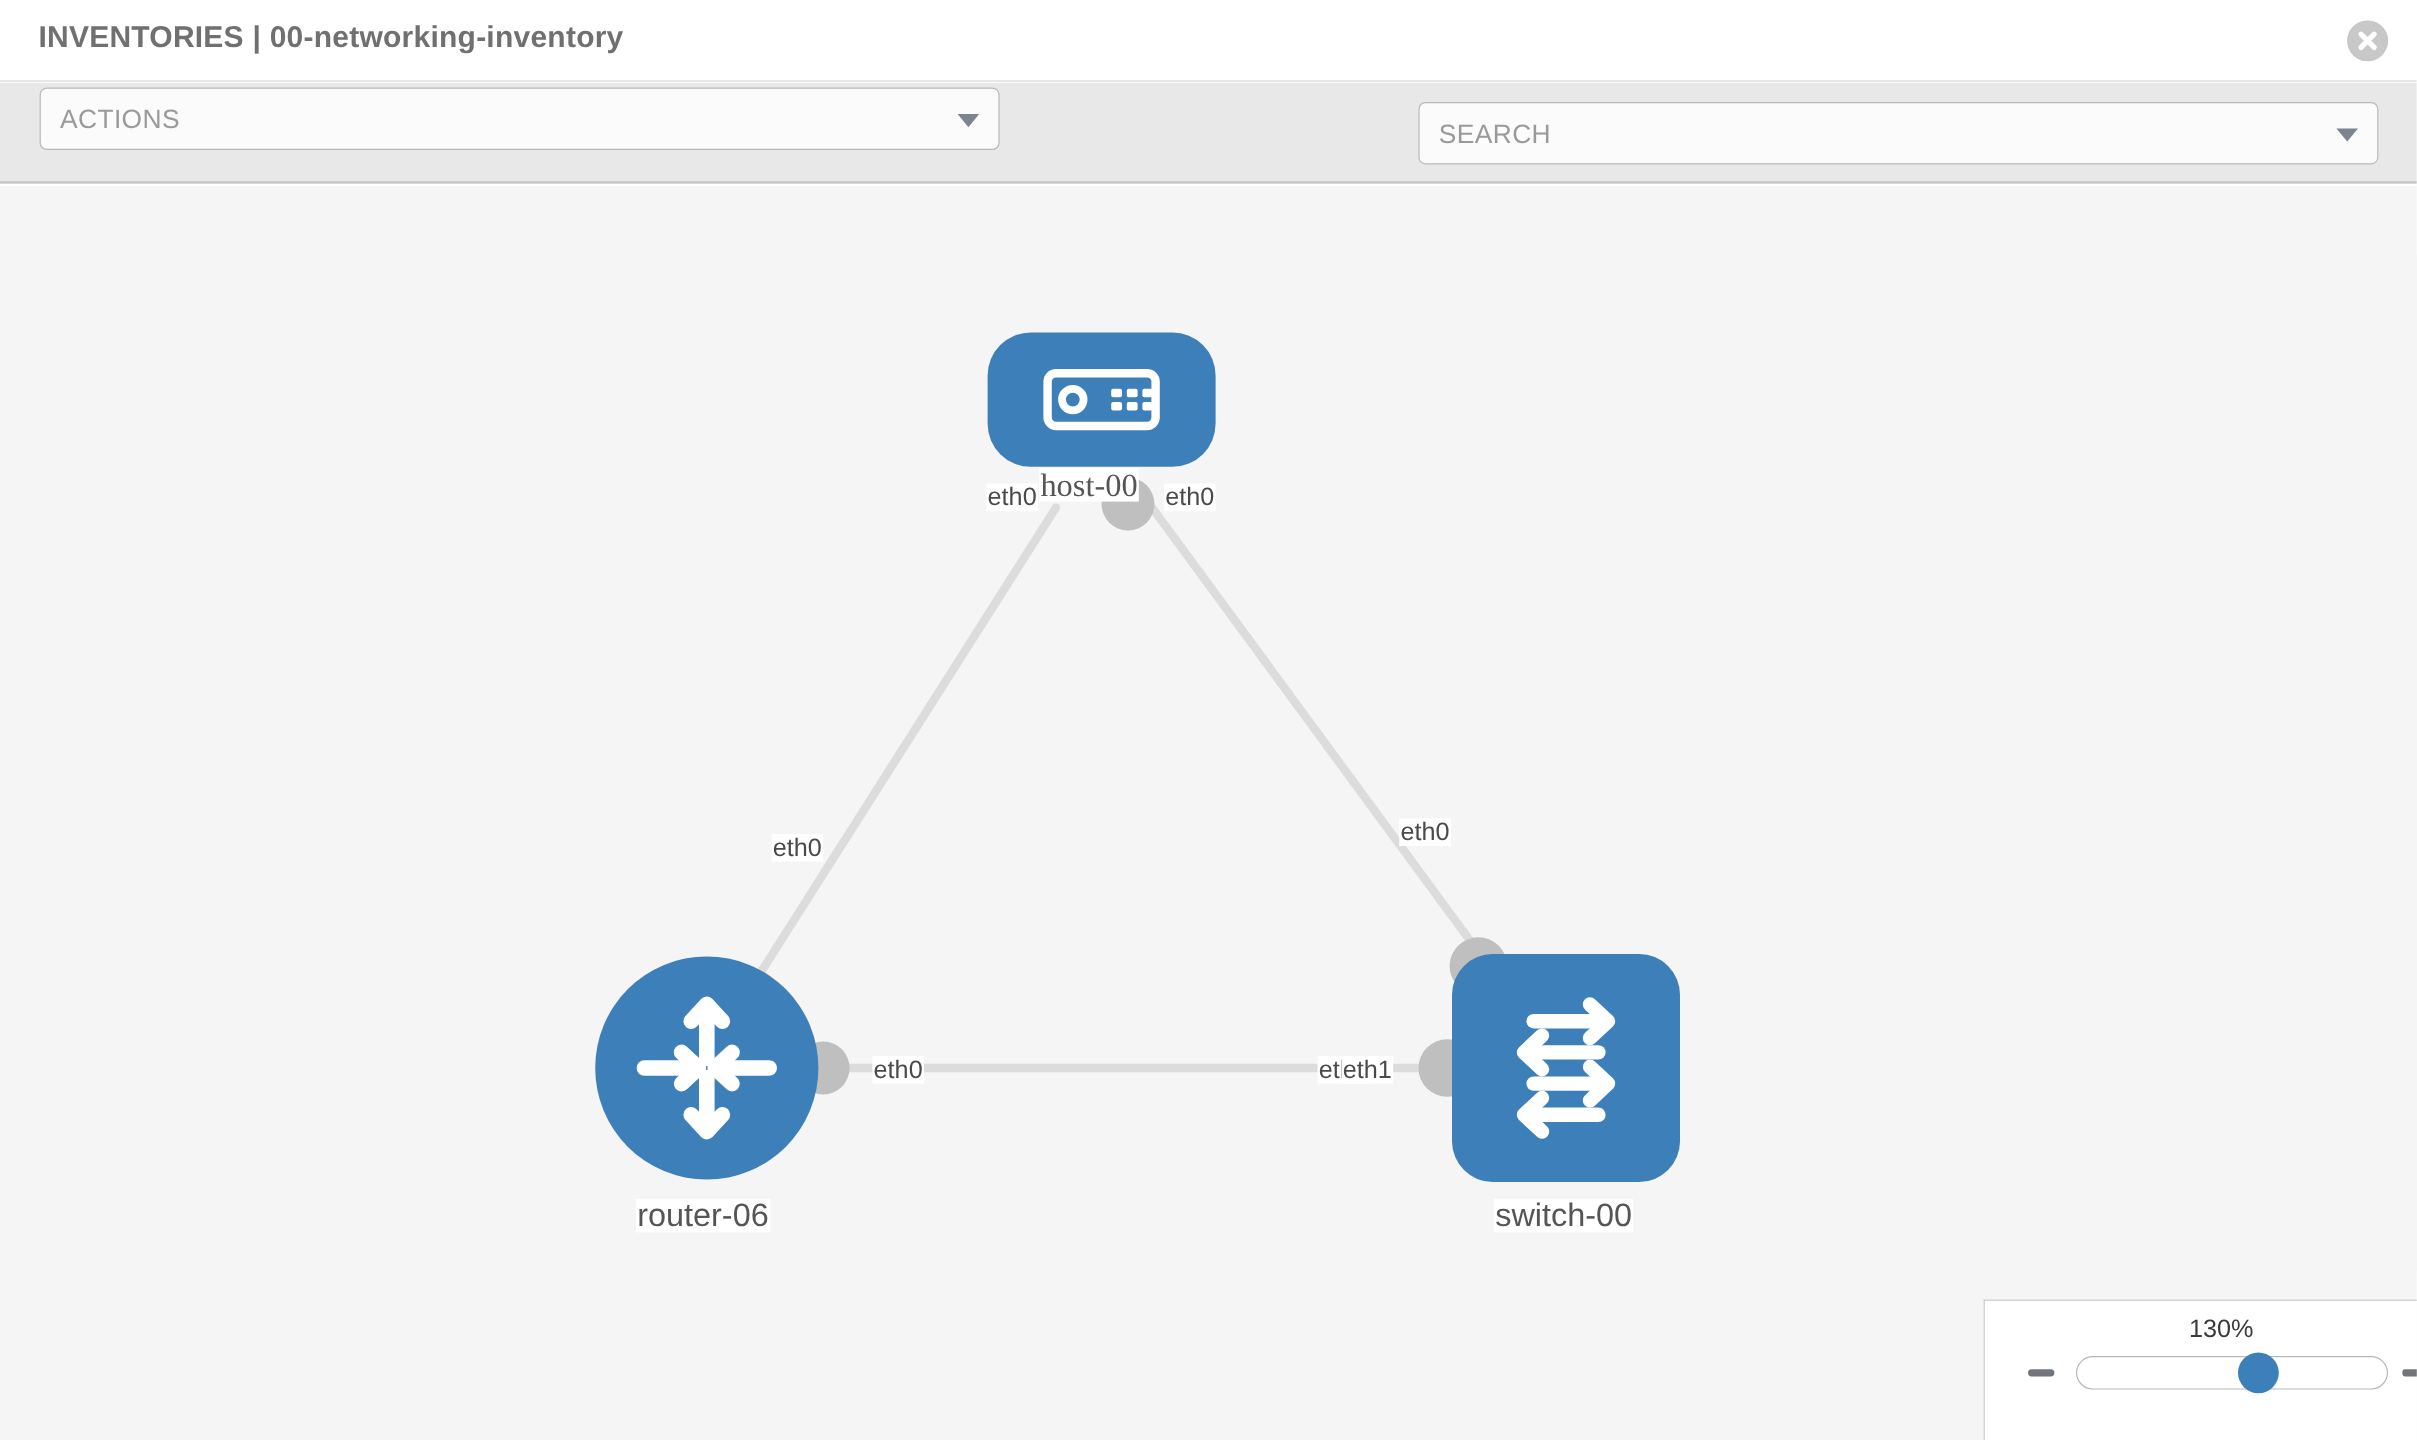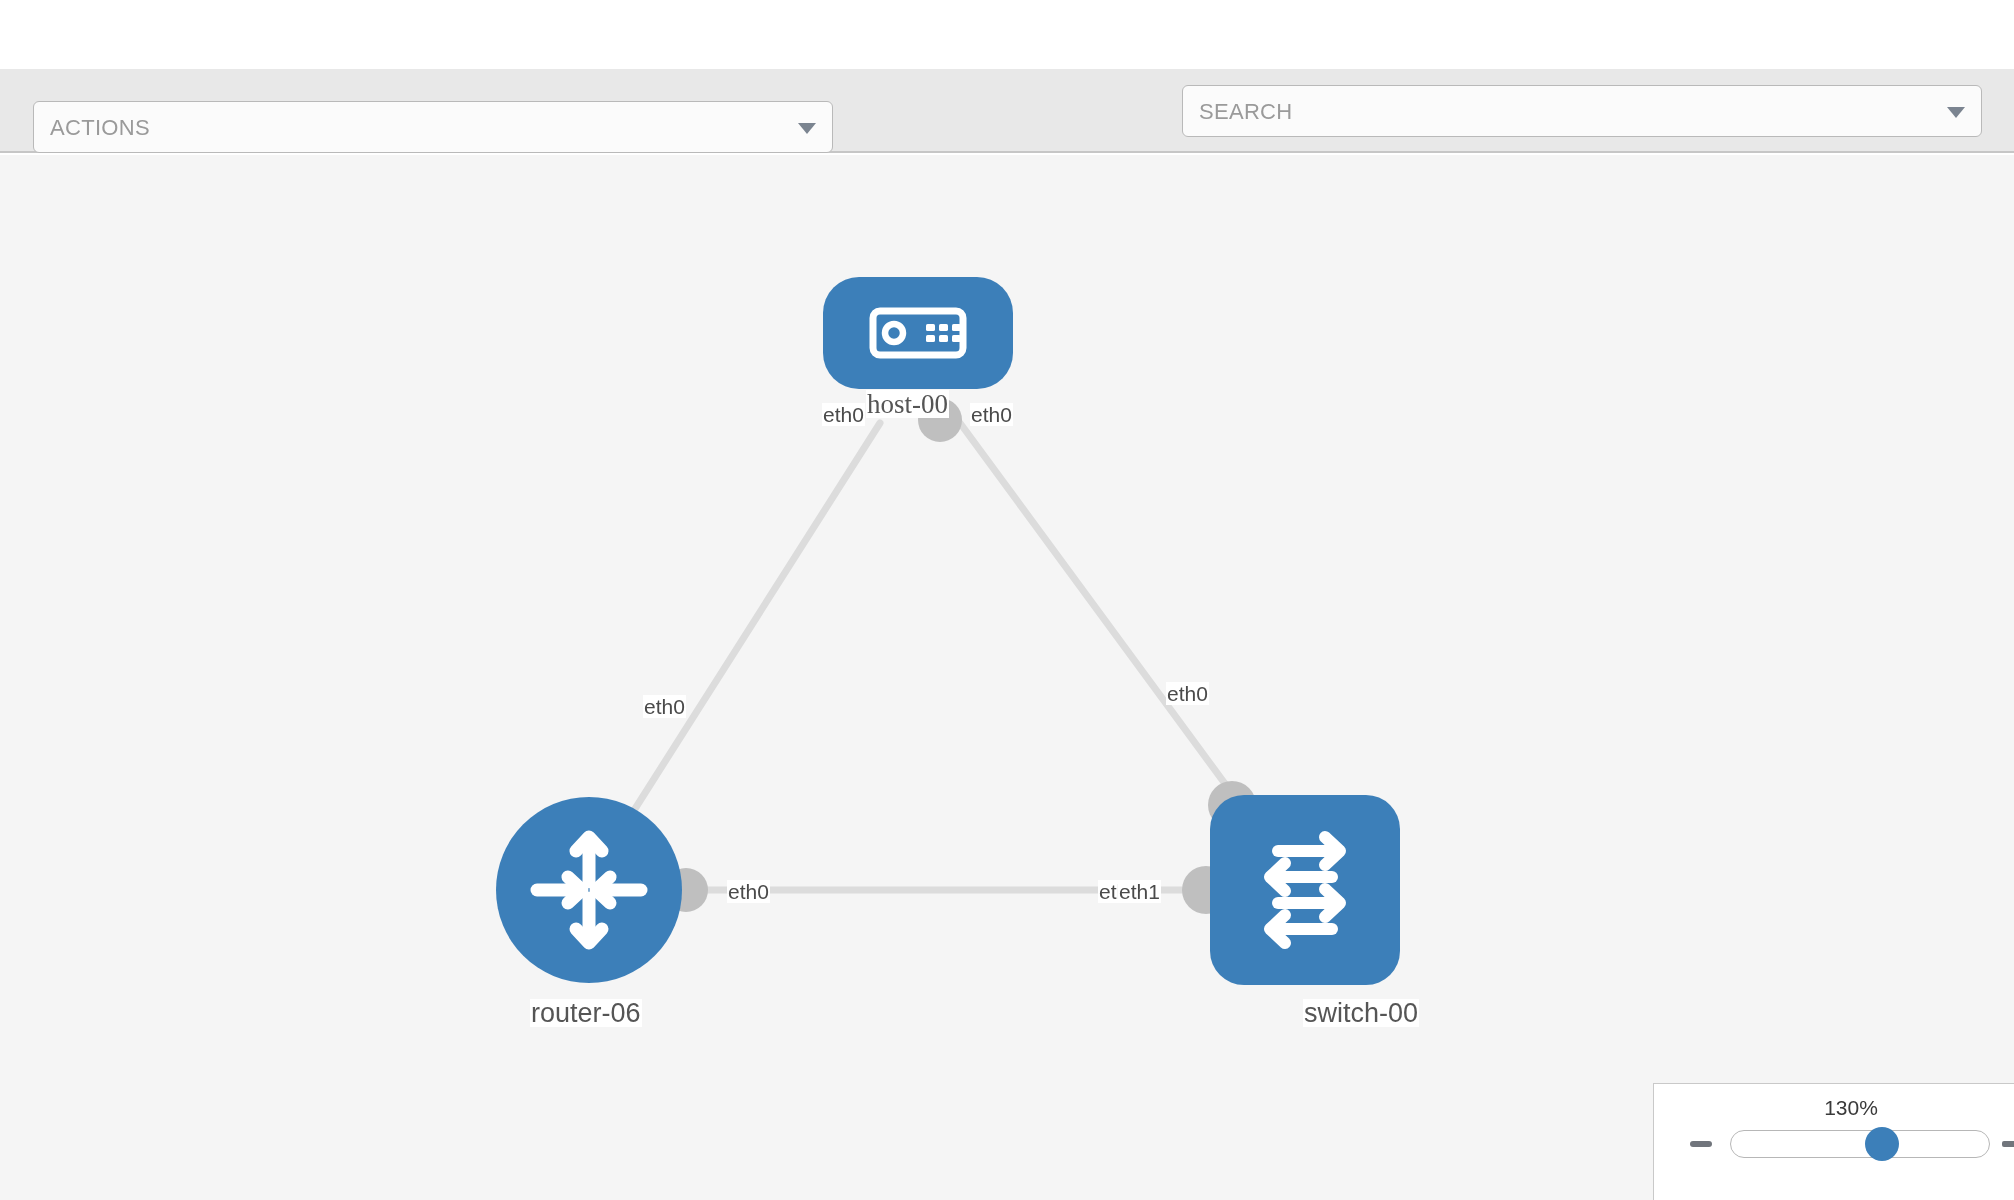--- a/index.html
+++ b/index.html
@@ -51,21 +51,21 @@
     position: absolute; left: 16px; top: 13px;
     font-size: 22px; color: #9a9a9a; letter-spacing: 0.3px;
   }
   .select-box .caret {
     position: absolute; right: 16px; top: 21px;
     width: 0; height: 0;
     border-left: 9px solid transparent;
     border-right: 9px solid transparent;
     border-top: 11px solid #7b8490;
   }
-  #actions-select { left: 33px; top: 32px; width: 800px; }
+  #actions-select { left: 33px; top: 4px; width: 800px; }
   #search-select  { left: 1182px; top: 16px; width: 800px; }
 
   .tool-icon {
     position: absolute; top: 88px;
     width: 46px; height: 46px;
     cursor: pointer;
   }
   #wrench-btn { left: 1042px; top: 90px; }
   #key-btn    { left: 1110px; top: 90px; }
 
@@ -133,20 +133,29 @@
     position: absolute; top: -4px;
     width: 34px; height: 34px; border-radius: 50%;
     background: #3c7fb9; cursor: pointer;
   }
 </style>
 </head>
 <body>
 
 <div id="app">
 
+  <div class="header">
+    <div class="page-title">INVENTORIES | 00-networking-inventory</div>
+    <div class="close-btn">
+      <svg width="34" height="34" viewBox="0 0 34 34">
+        <circle cx="17" cy="17" r="17" fill="#c8c8c8"></circle>
+        <path d="M11.5 11.5 L22.5 22.5 M22.5 11.5 L11.5 22.5" stroke="#ffffff" stroke-width="4.4" stroke-linecap="round"></path>
+      </svg>
+    </div>
+  </div>
 
   <div class="toolbar">
 
     <div class="select-box" id="actions-select">
       <span class="sel-label">ACTIONS</span>
       <span class="caret"></span>
     </div>
 
     <div class="tool-icon" id="wrench-btn">
       <svg width="46" height="46" viewBox="0 0 46 46">
@@ -250,21 +259,21 @@
 
       <g>
         <rect x="1210" y="640" width="190" height="190" rx="34" ry="34" fill="#3c7fb9"></rect>
         <use href="#ico-switch" x="0" y="0" transform="translate(1305,735)"></use>
       </g>
 
     </svg>
 
     <div class="node-label" style="left:866px; top:235px;font-family:Liberation Serif, serif;">host-00</div>
     <div class="node-label" style="left:530px; top:844px;">router-06</div>
-    <div class="node-label" style="left:1303px; top:844px;">switch-00</div>
+    <div class="node-label" style="left:1245px; top:844px;">switch-00</div>
 
     <div class="edge-label" style="left:822px; top:248px;">eth0</div>
     <div class="edge-label" style="left:970px; top:248px;">eth0</div>
 
     <div class="edge-label" style="left:643px; top:540px;">eth0</div>
     <div class="edge-label" style="left:1166px; top:527px;">eth0</div>
 
     <div class="edge-label" style="left:727px; top:725px;">eth0</div>
 
     <div class="edge-label" style="left:1098px; top:725px;">eth0</div>

